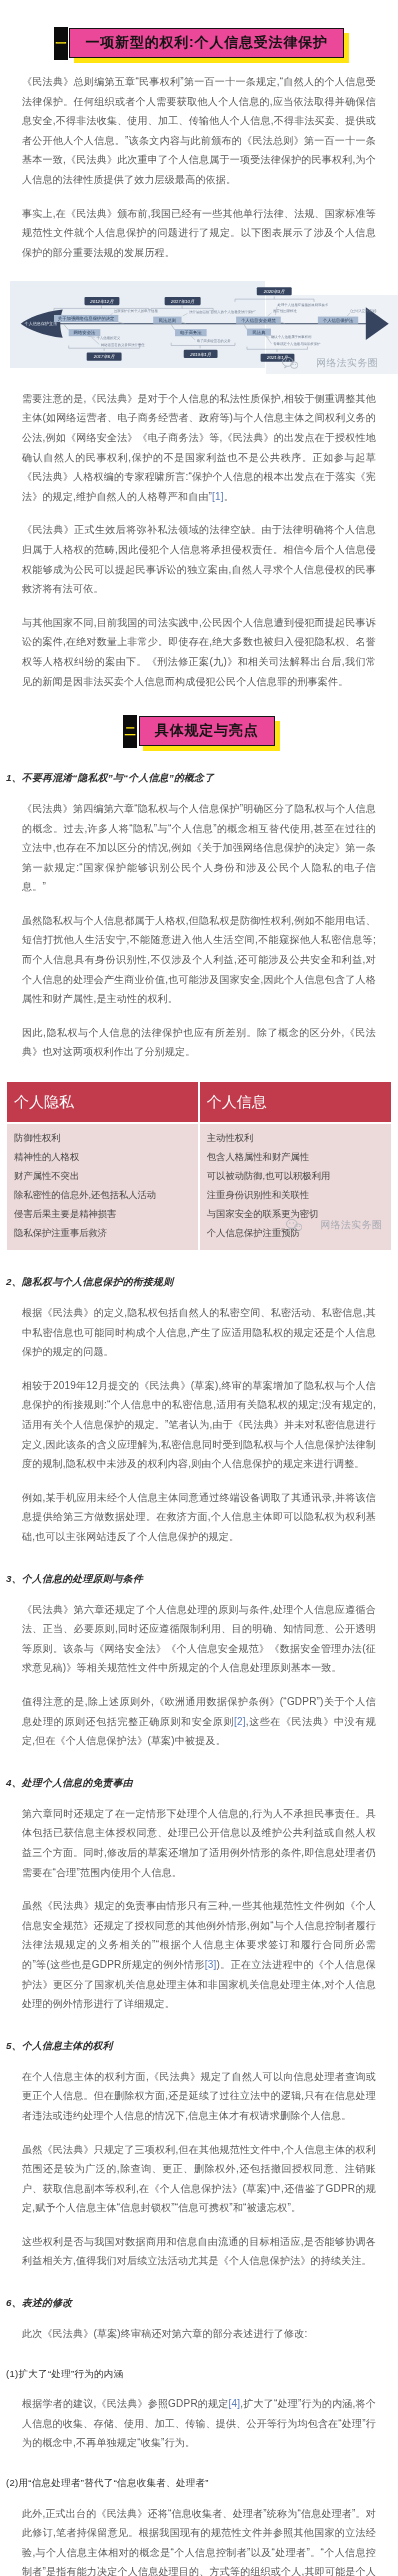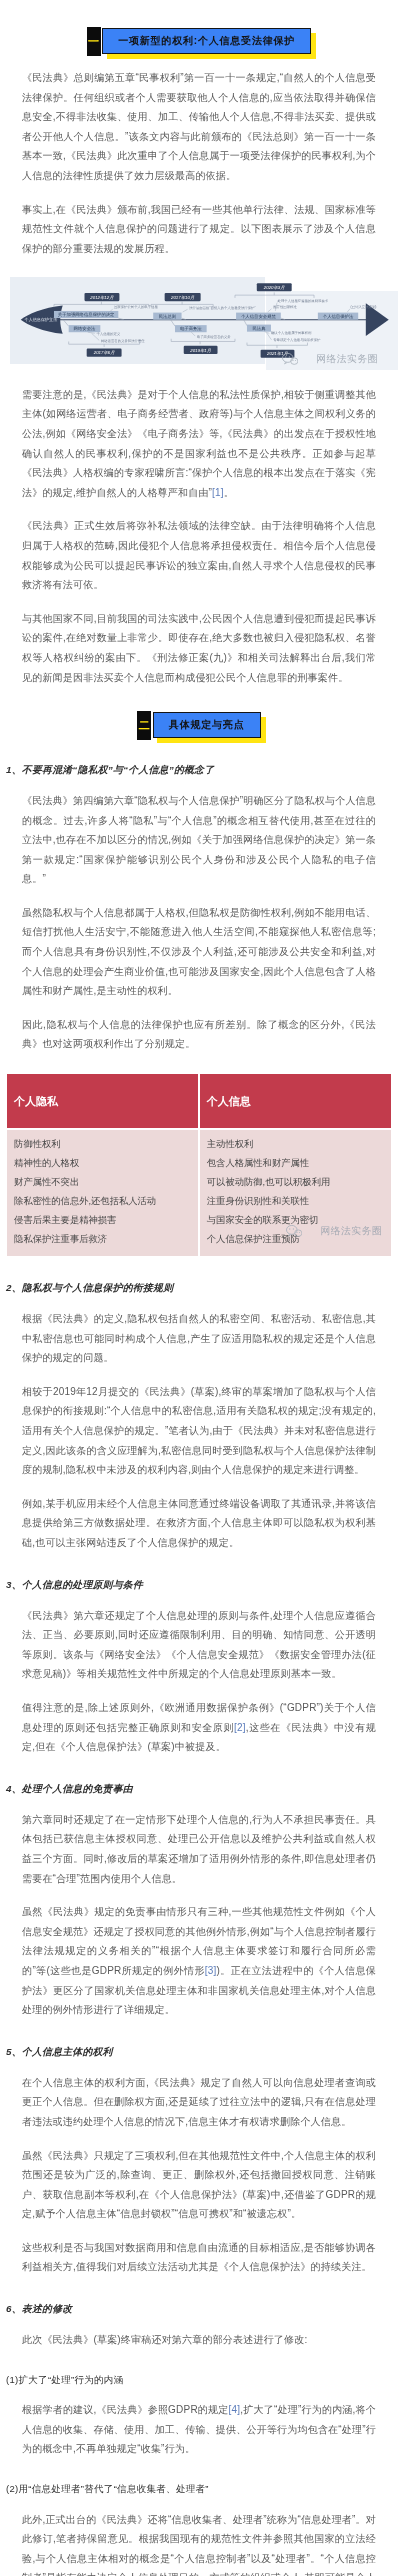--- a/index.html
+++ b/index.html
@@ -18,40 +18,40 @@
   #article{padding:3.3px 6px 15.3px;}
   .para{font-size:10px;line-height:19.6px;text-align:justify;margin:14px 16px 0;letter-spacing:0.2px;}
   .ref{color:var(--link);cursor:pointer;}
   .hnum{font-size:9.8px;line-height:14px;font-weight:bold;color:#303030;margin:25px 0 2.2px;letter-spacing:0.3px;font-style:italic;}
   .hsub{font-size:9.5px;line-height:13.6px;font-weight:normal;color:#303030;margin:23px 0 1.1px;letter-spacing:0.3px;}
 
   
   .banner-wrap{display:flex;justify-content:center;margin:25px 0 6.5px;}
   .banner{position:relative;padding-left:15.3px;}
   .banner-shadow{position:absolute;left:20px;top:4.9px;right:-4.9px;bottom:-4.9px;background:var(--yellow);}
-  .banner-box{position:relative;background:#3b82f6;border:1.1px solid #151515;padding:4.9px 15.3px;
-              font-size:10px;font-weight:bold;color:#141414;letter-spacing:0.8px;}
+  .banner-box{position:relative;background:#ec4899;border:1.1px solid #151515;padding:4.9px 15.3px;
+              font-size:14px;font-weight:bold;color:#141414;letter-spacing:0.8px;}
   .banner-num{position:absolute;left:0;top:-1.6px;bottom:-1.6px;width:14px;background:#0c0c0c;
               color:var(--yellow);display:flex;align-items:center;justify-content:center;
               font-size:11px;font-weight:bold;z-index:2;}
 
   
   .tl-wrap{position:relative;height:95px;margin:17.4px 0 3.3px;}
   .tl-bg1{position:absolute;left:4.4px;top:1.1px;width:255px;height:87px;background:#e9eef4;}
   .tl-bg2{position:absolute;left:260px;top:15.3px;width:134px;height:79px;background:#eef2f7;}
   .tl-svg{position:absolute;left:0;top:0;}
   .wm{position:absolute;display:flex;align-items:center;gap:18px;color:#99a2ad;font-size:9.8px;opacity:.85;letter-spacing:0.5px;}
   .wm-tl{right:14px;bottom:4.4px;}
   .wm-tb{right:8.7px;bottom:18.5px;}
 
   
   .cmp-table{position:relative;margin:19.6px 1.1px 0;}
   .cmp-row{display:flex;gap:1.6px;}
   .cmp-row + .cmp-row{margin-top:1.6px;}
-  .cmp-h{flex:1;background:var(--tred);color:#ffffff;font-weight:bold;font-size:11px;line-height:16.4px;padding:19px 7px;}
+  .cmp-h{flex:1;background:var(--tred);color:#ffffff;font-weight:normal;font-size:15px;line-height:16.4px;padding:12px 7px;}
   .cmp-b{flex:1;background:var(--tpink);color:#474747;font-size:9.3px;line-height:19px;padding:4.9px 7px 7.6px;}
 </style>
 </head>
 <body>
 
 <div id="article">
     <div class="banner-wrap">
       <div class="banner">
         <div class="banner-shadow"></div>
         <div class="banner-num">一</div>

